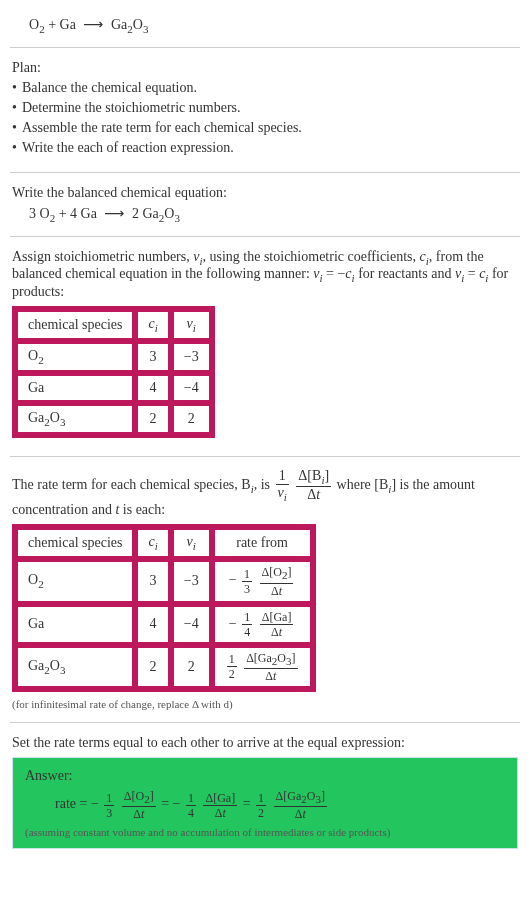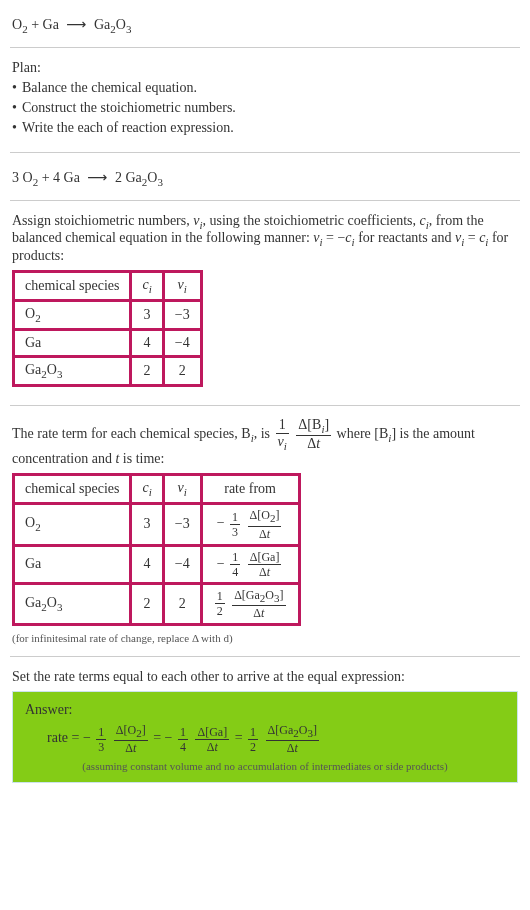--- a/index.html
+++ b/index.html
@@ -22,83 +22,85 @@
   sub { font-size: 11px; }
   .arrow { display:inline-block; margin:0 4px; }
   .bullet-list { margin-top:4px; }
   .bullet-list .row { margin: 4px 0; }
   .dot { display:inline-block; width:10px; }
   table.data {
     border-collapse: collapse;
     margin: 6px 0;
   }
   table.data th, table.data td {
-    border: 3px solid #be185d;
+    border: 6px solid #be185d;
     padding: 4px 10px;
     text-align: left;
     font-weight: normal;
     font-size: 14px;
     white-space: nowrap;
   }
   table.data td.center, table.data th.center { text-align:center;font-family:Liberation Serif, serif; }
   .note {
     font-size: 11px;
     color: #555;
     margin-top: 0;
   }
   .answer-box {
-    background: #84cc16;
+    background: #22c55e;
     border: 1px solid #cce3ec;
     padding: 10px 12px;
     margin-top: 6px;
   }
   .answer-box .answer-label { margin-bottom:6px; }
-  .answer-box .sub-note { font-size:11px; color:#555; margin-top:6px; text-align:center;}
-  .indent { margin-left: 22px; }
+  .answer-box .sub-note { font-size:11px; color:#555; margin-top:6px; text-align:left;}
+  .indent { margin-left: 30px; }
   
   
   .frac {
     display: inline-block;
     text-align: center;
     vertical-align: middle;
     font-size: 12px;
     line-height: 1;
     margin: 0 2px;
   }
   .frac .num { display:block; padding: 0 2px 1px 2px; border-bottom:1px solid #333; }
   .frac .den { display:block; padding: 1px 2px 0 2px; }
   .bigtxt { font-size:14px; }
   .math-i { font-style: italic; }
-  .species { white-space: nowrap; }
+  .species { white-space: nowrap; margin-left: 17px; }
 </style>
 </head>
 <body>
 
 <div class="section">
   <div class="species">
     <span><span>O</span><sub>2</sub></span><span> + </span><span>Ga</span>
     <span class="arrow">⟶</span>
     <span><span>Ga</span><sub>2</sub><span>O</span><sub>3</sub></span>
   </div>
 </div>
 
 <hr class="sep">
 
 <div class="section">
   <div>Plan:</div>
   <div class="bullet-list">
     <div class="row"><span class="dot">•</span><span>Balance the chemical equation.</span></div>
-    <div class="row"><span class="dot">•</span><span>Construct the stoichiometric numbers.</span></div>
+    <div class="row"><span class="dot">•</span><span>Determine the stoichiometric numbers.</span></div>
+    <div class="row"><span class="dot">•</span><span>Assemble the rate term for each chemical species.</span></div>
     <div class="row"><span class="dot">•</span><span>Write the each of reaction expression.</span></div>
   </div>
 </div>
 
 <hr class="sep">
 
 <div class="section">
+  <div>Write the balanced chemical equation:</div>
   <div class="species" style="margin-top:4px;">
     <span>3 </span><span><span>O</span><sub>2</sub></span><span> + </span><span>4 </span><span>Ga</span>
     <span class="arrow">⟶</span>
     <span>2 </span><span><span>Ga</span><sub>2</sub><span>O</span><sub>3</sub></span>
   </div>
 </div>
 
 <hr class="sep">
 
 <div class="section">
@@ -132,21 +134,21 @@
     </table>
 </div>
 
 <hr class="sep">
 
 <div class="section">
   <div>
     <span>The rate term for each chemical species, </span><span>B</span><sub class="math-i">i</sub><span>, is </span>
     <span class="frac bigtxt"><span class="num">1</span><span class="den"><span class="math-i">ν</span><sub class="math-i">i</sub></span></span>
     <span class="frac bigtxt"><span class="num"><span>Δ[B</span><sub class="math-i">i</sub><span>]</span></span><span class="den"><span>Δ</span><span class="math-i">t</span></span></span>
-    <span> where [B</span><sub class="math-i">i</sub><span>] is the amount concentration and </span><span class="math-i">t</span><span> is time:</span>
+    <span> where [B</span><sub class="math-i">i</sub><span>] is the amount concentration and </span><span class="math-i">t</span><span> is each:</span>
   </div>
 
   <table class="data">
     <tbody>
         <tr>
       <th>chemical species</th>
       <th class="center"><span class="math-i">c</span><sub class="math-i">i</sub></th>
       <th class="center"><span class="math-i">ν</span><sub class="math-i">i</sub></th>
       <th class="center">rate from</th>
     </tr>

